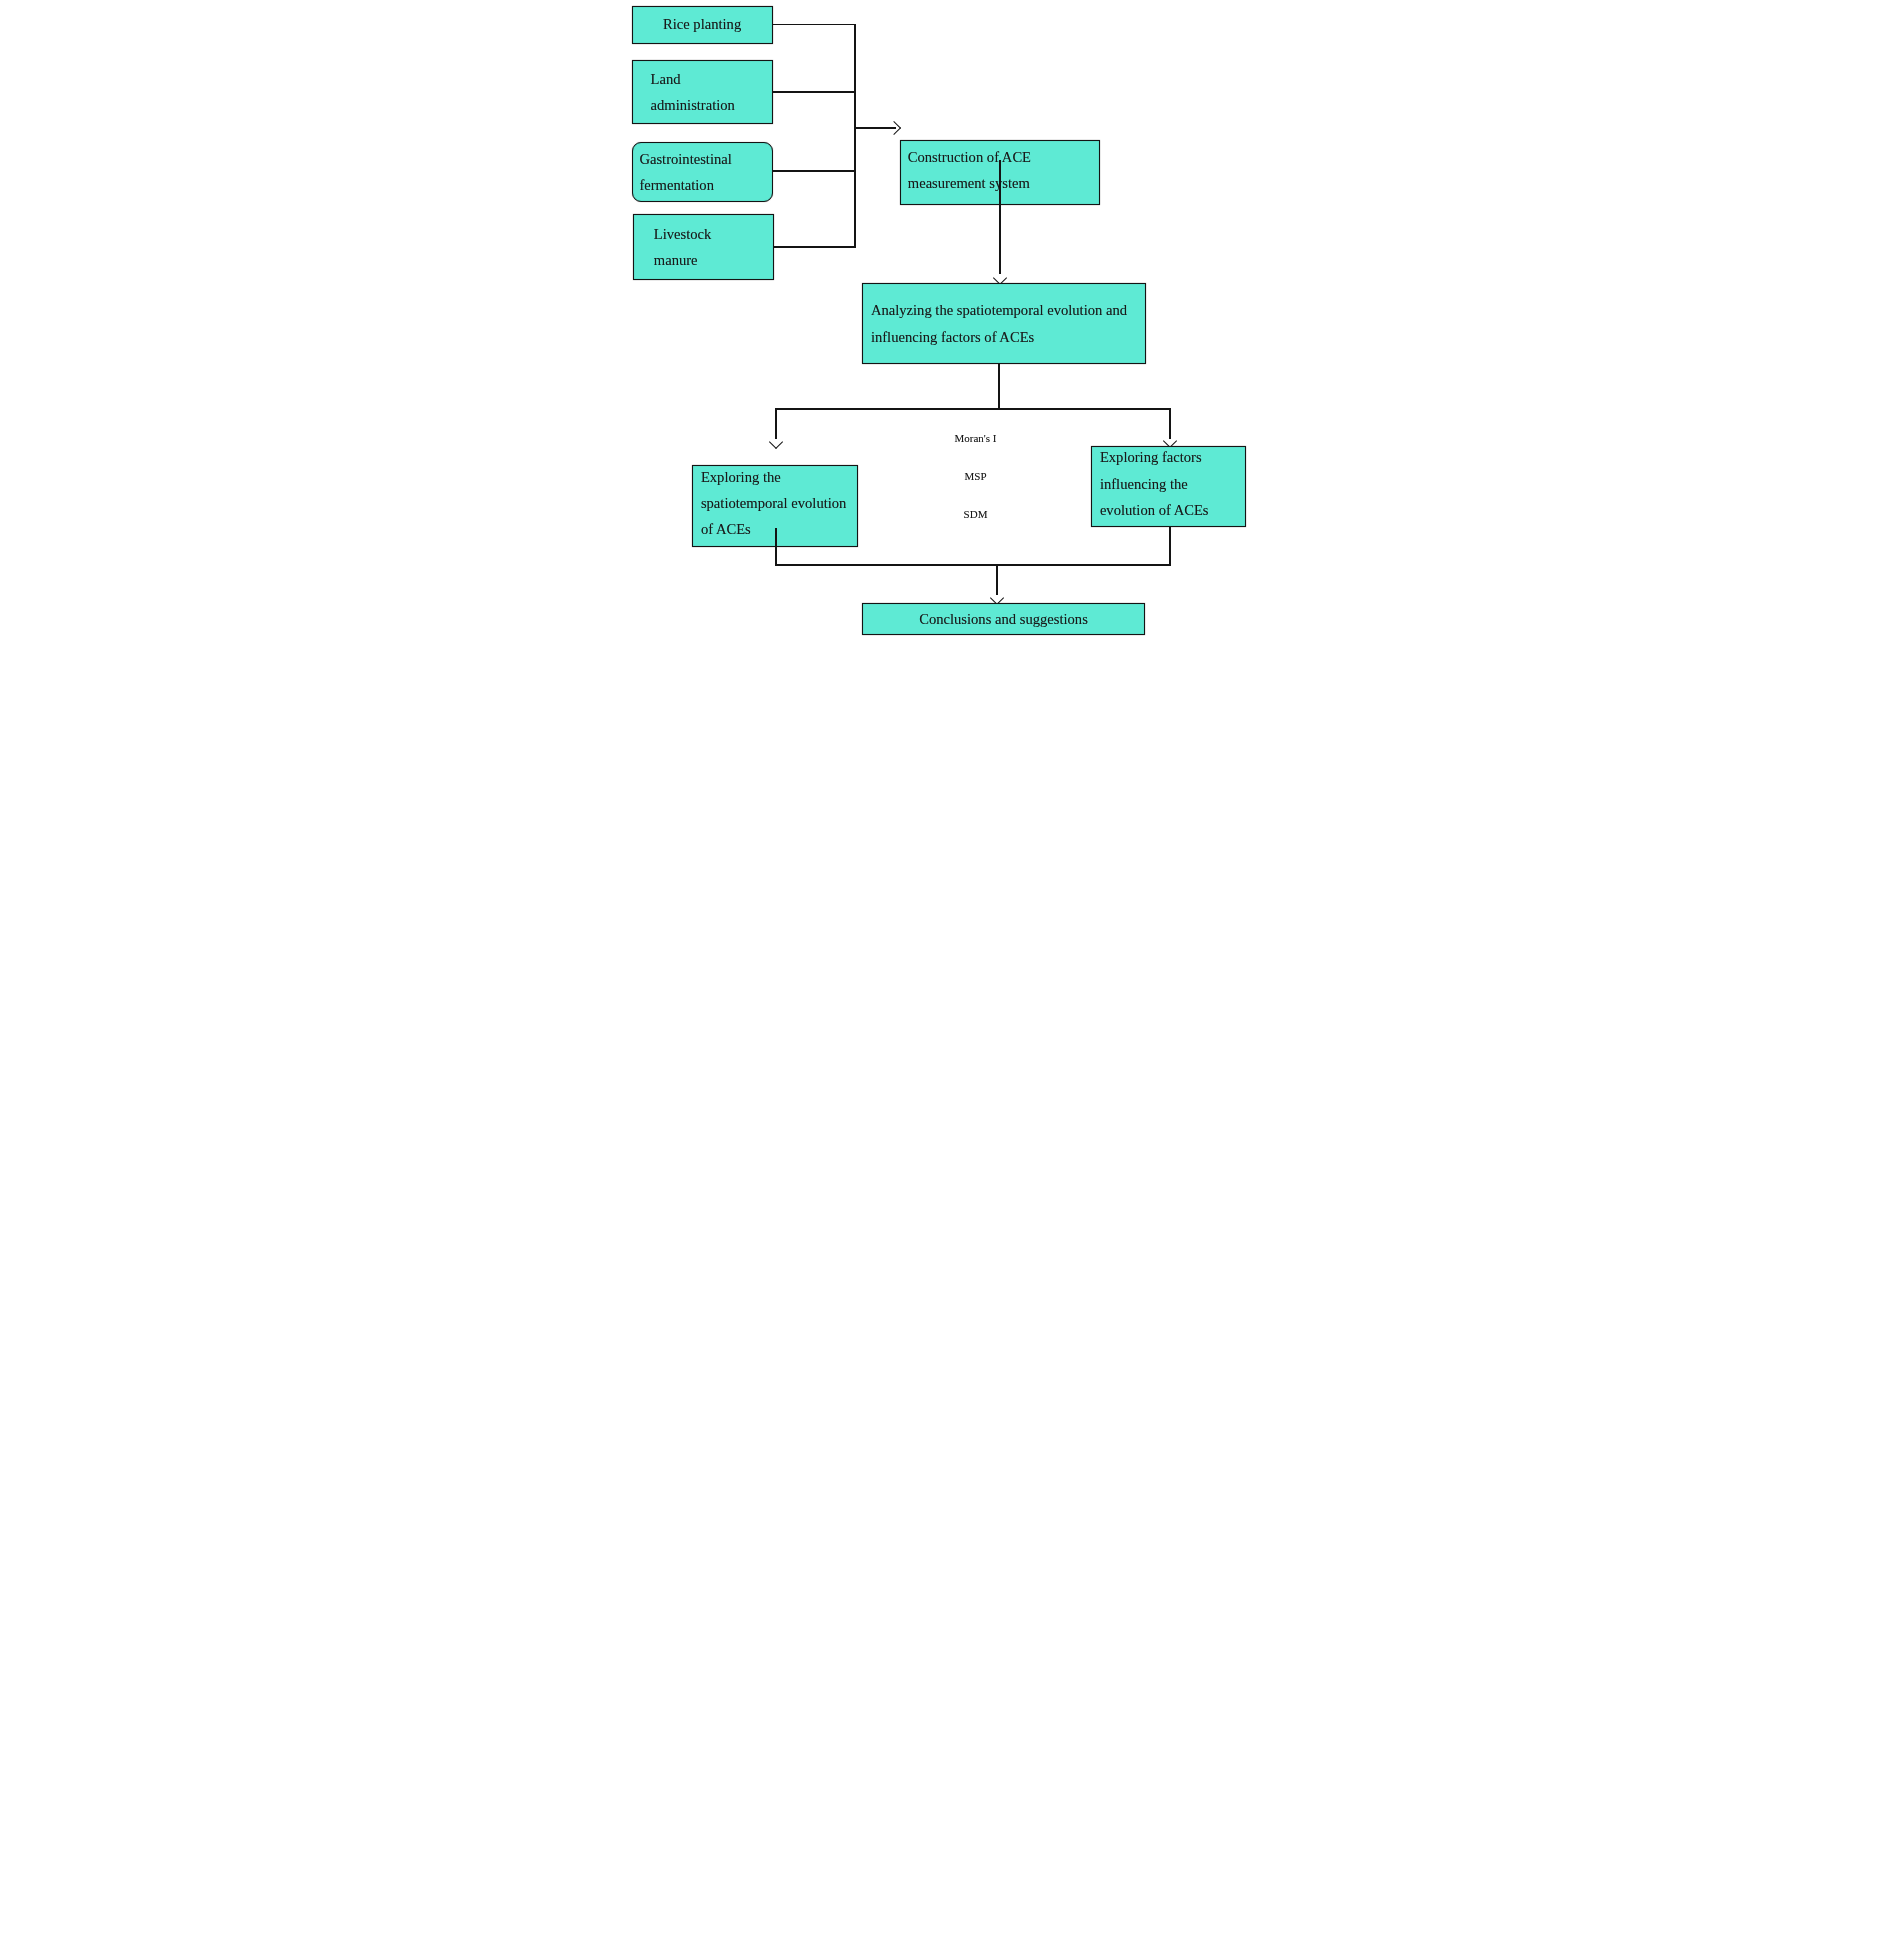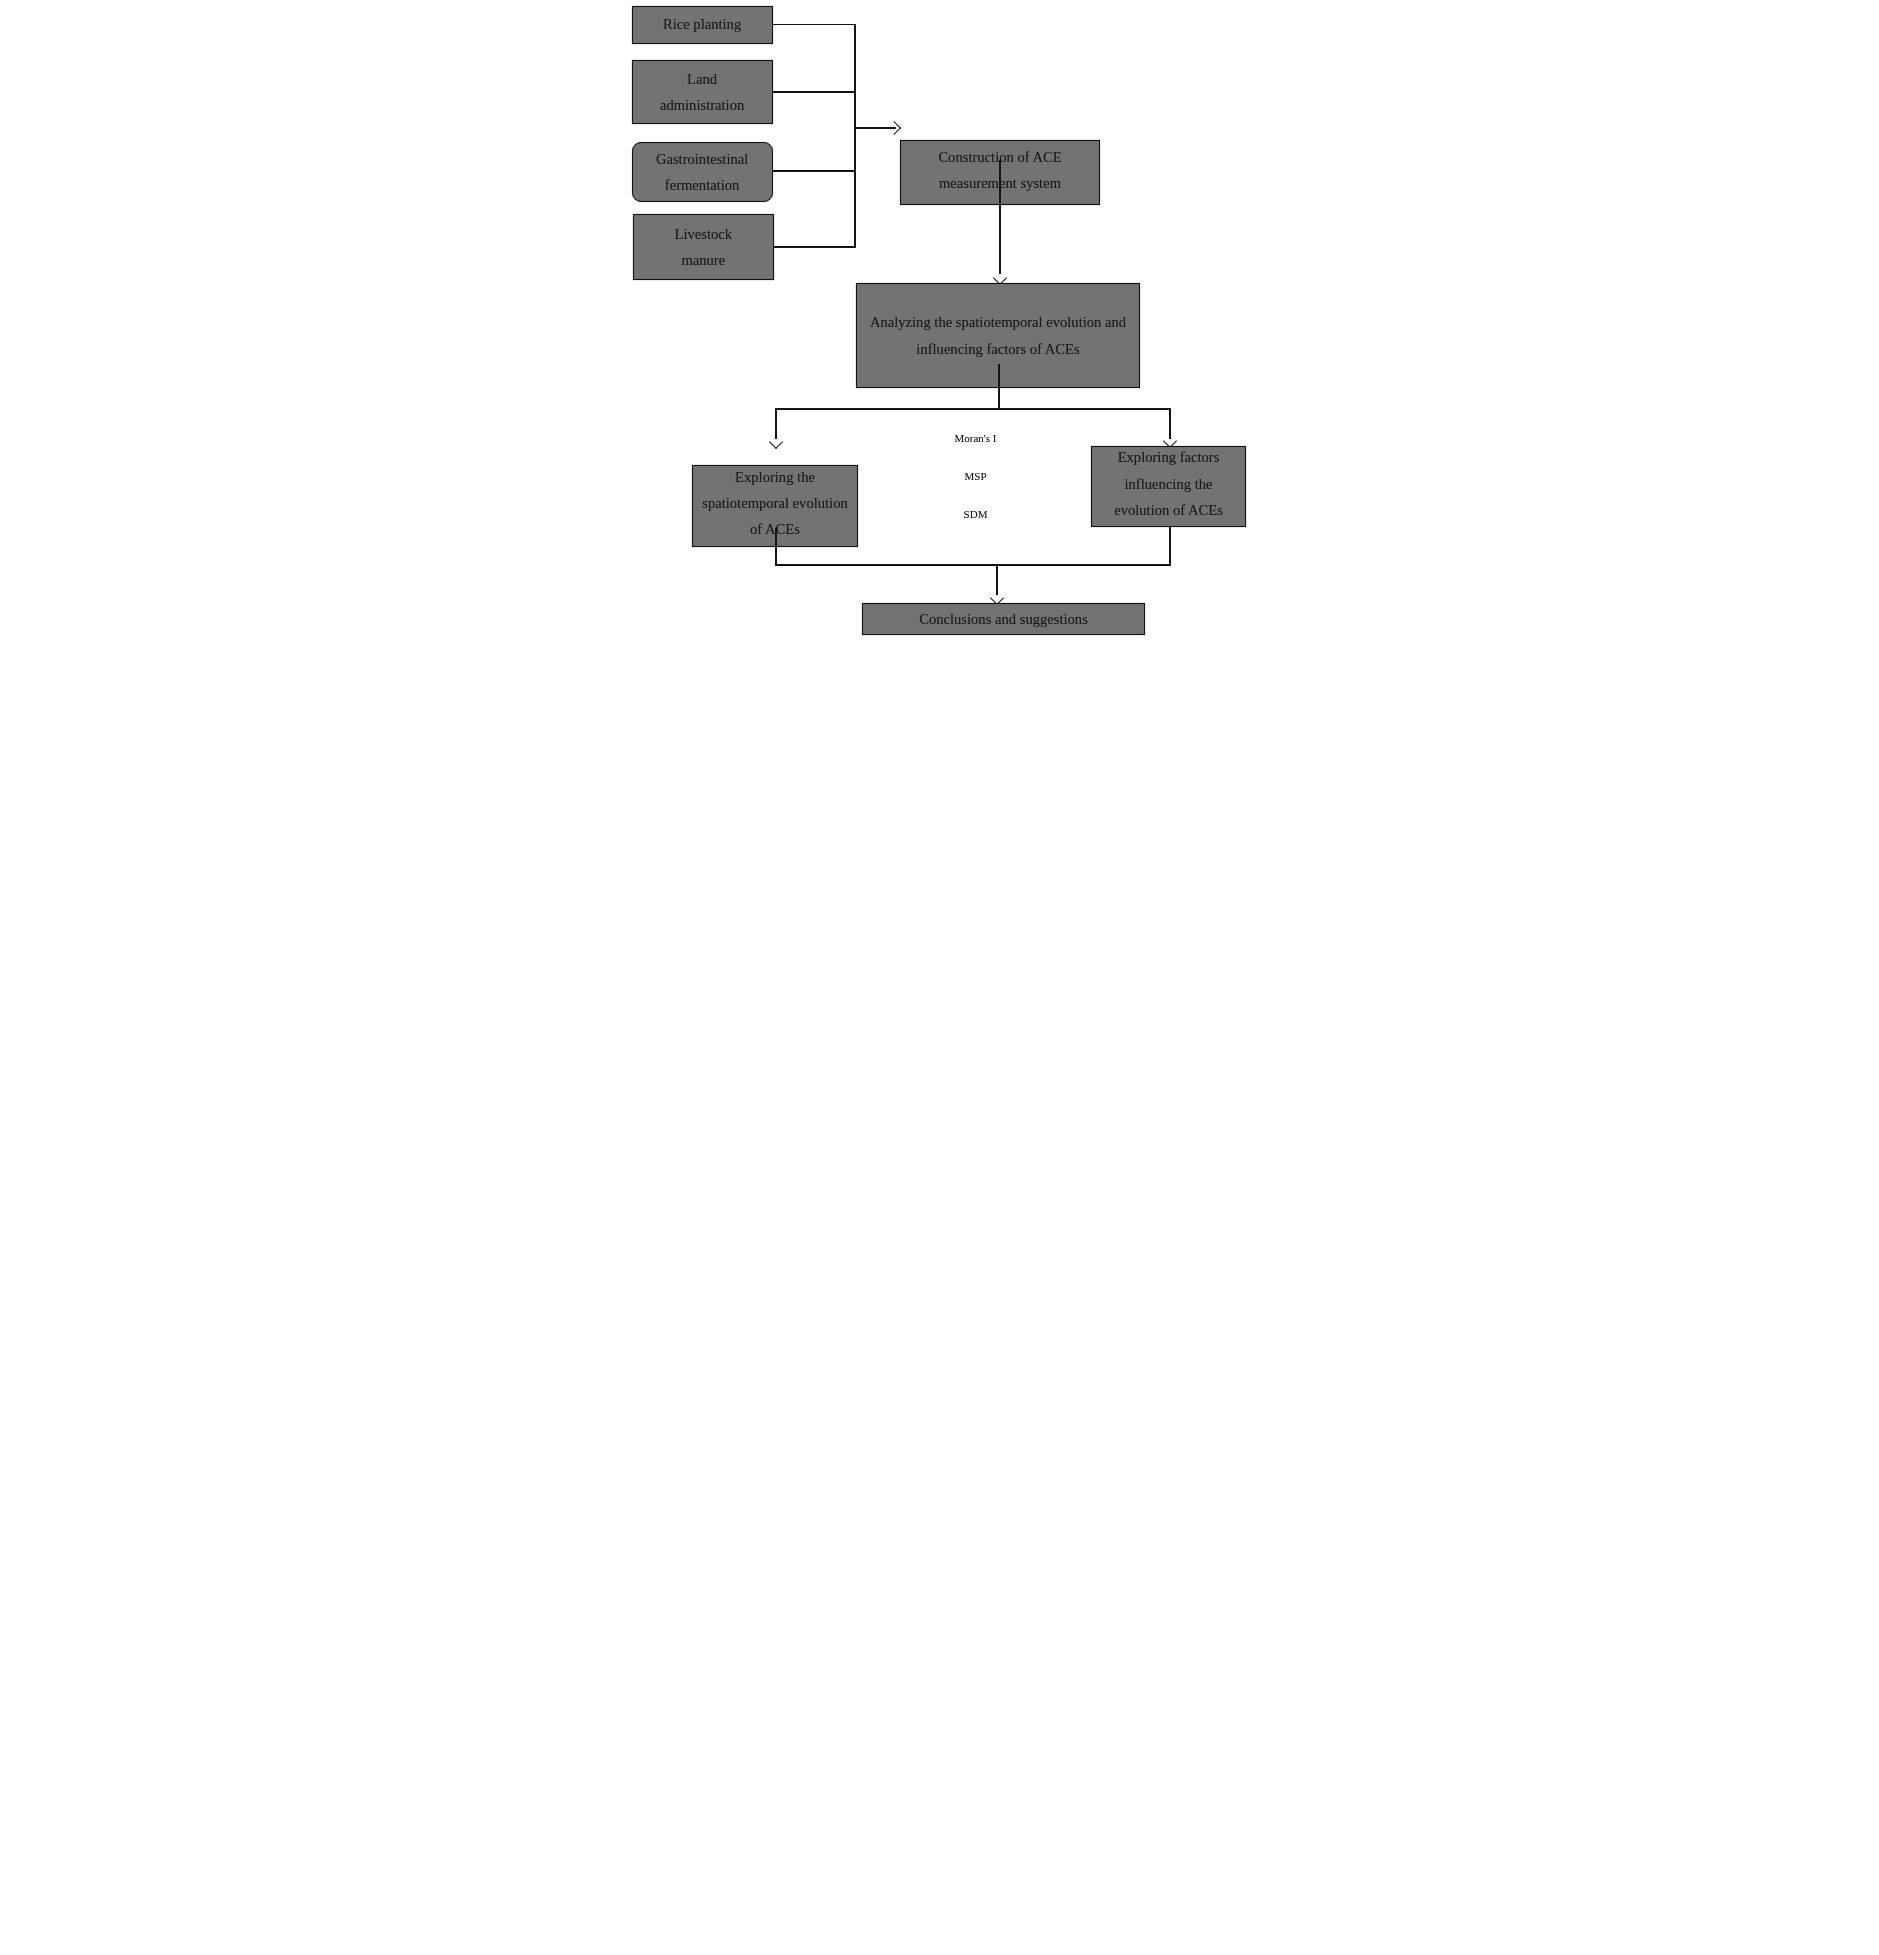--- a/index.html
+++ b/index.html
@@ -14,25 +14,25 @@
     margin: 0 auto;
     background: #ffffff;
     font-family: "Liberation Serif", "DejaVu Serif", serif;
     color: #1a1a1a;
   }
   .node {
     position: absolute;
     box-sizing: border-box;
     border: 1.7px solid #141414;
     box-shadow: 0 0 1.1px rgba(0,0,0,0.45), inset 0 0 1.1px rgba(0,0,0,0.35);
-    background: #737373;
+    background: #5eead4;
     display: flex;
     align-items: center;
     justify-content: center;
-    text-align: center;
+    text-align: left;
     font-size: 14.6px;
     line-height: 26.4px;
     text-shadow: 0 0 0.6px rgba(0,0,0,0.35);
   }
   .line {
     position: absolute;
     background: #141414;
     box-shadow: 0 0 0.6px rgba(0,0,0,0.5);
   }
   .chev {
@@ -49,21 +49,21 @@
     border-top: 1.7px solid #141414;
     border-right: 1.7px solid #141414;
     transform: rotate(45deg);
   }
   
   #box-rice          { left: 5.6px;  top: 5.6px;   width: 141px; height: 38px; }
   #box-land          { left: 5.6px;  top: 60px;  width: 141px; height: 64px; padding: 0 18px; }
   #box-gastro        { left: 5.6px;  top: 142px;  width: 141px; height: 60px; padding: 0 6.8px; border-radius: 9px; }
   #box-livestock     { left: 6.8px;  top: 214px;  width: 141px; height: 66px; padding: 0 20px; }
   #box-construction  { left: 274px; top: 96px;  width: 200px; height: 65px; padding: 0 6.8px 4.5px 6.8px; margin-top: 44px; }
-  #box-analyzing     { left: 230px; top: 283px;  width: 284px; height: 105px; padding: 0 7.9px; }
+  #box-analyzing     { left: 236px; top: 283px;  width: 284px; height: 81px; padding: 0 7.9px; }
   #box-left-branch   { left: 66px; top: 465px;  width: 166px; height: 82px; padding: 0 7.9px 5.6px 7.9px; }
   #box-right-branch  { left: 465px; top: 446px;  width: 155px; height: 81px; padding: 0 7.9px 5.6px 7.9px; }
   #box-conclusions   { left: 236px; top: 603px; width: 283px; height: 32px; }
   .method-label {
     position: absolute;
     width: 113px;
     left: 293px;
     text-align: center;
     font-size: 11px;
     text-shadow: 0 0 0.6px rgba(0,0,0,0.35);

